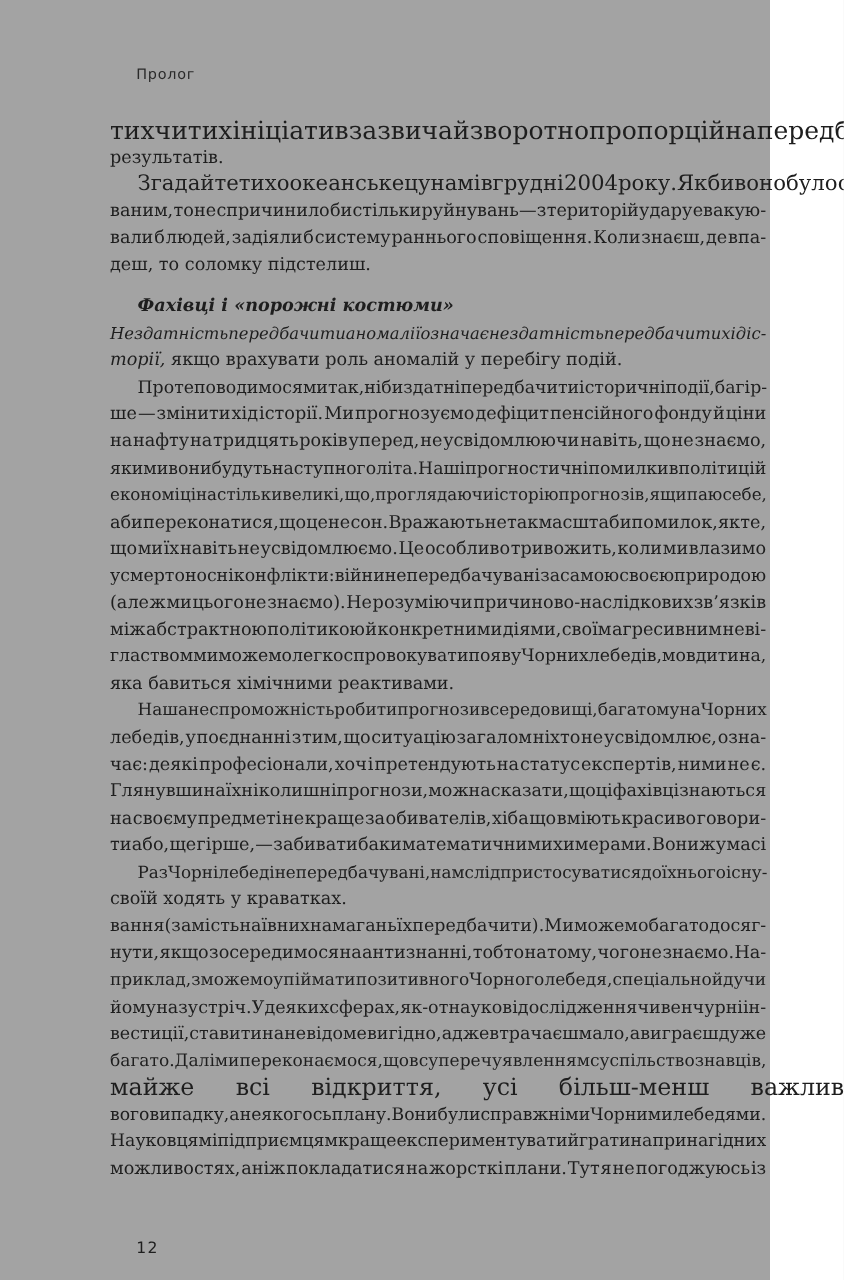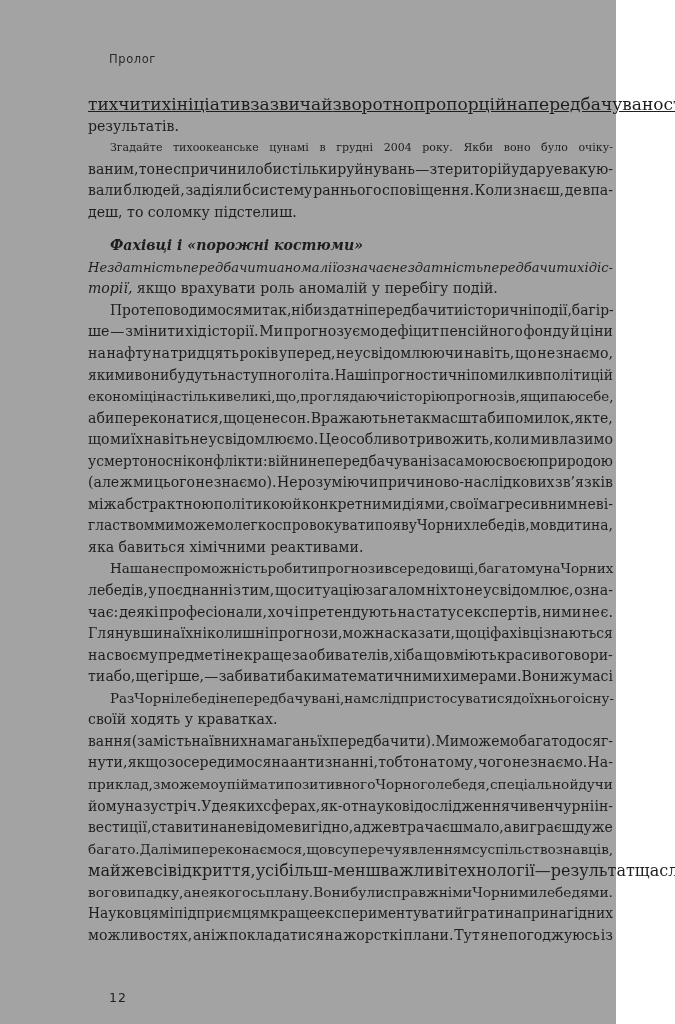--- a/index.html
+++ b/index.html
@@ -33,33 +33,33 @@
   .line.just { display: flex; justify-content: space-between; }
 </style>
 </head>
 <body>
 
 <div class="page">
   <div class="running-head">Пролог</div>
 
   <div class="text-block">
     <div id="block-a">
-        <div class="line just" style="font-size: 17px; text-decoration: underline;">
+        <div class="line just" style="font-size: 20px;">
           <span>тих</span>
           <span>чи</span>
           <span>тих</span>
           <span>ініціатив</span>
           <span>зазвичай</span>
           <span>зворотно</span>
           <span>пропорційна</span>
           <span>передбачуваності</span>
           <span>їхніх</span>
         </div>
         <div class="line last"><span>результатів.</span></div>
-        <div class="line indent just" style="font-size: 11px; justify-content: space-between;">
+        <div class="line indent just" style="font-size: 17px; justify-content: space-between;">
           <span>Згадайте</span>
           <span>тихоокеанське</span>
           <span>цунамі</span>
           <span>в</span>
           <span>грудні</span>
           <span>2004</span>
           <span>року.</span>
           <span>Якби</span>
           <span>воно</span>
           <span>було</span>
@@ -409,21 +409,21 @@
         <div class="line just" style="font-size: 13.6326px; align-items: flex-end;">
           <span>багато.</span>
           <span>Далі</span>
           <span>ми</span>
           <span>переконаємося,</span>
           <span>що</span>
           <span>всупереч</span>
           <span>уявленням</span>
           <span>суспільствознавців,</span>
         </div>
-        <div class="line just" style="font-size: 16px;">
+        <div class="line just" style="font-size: 19px; gap: 33px;">
           <span>майже</span>
           <span>всі</span>
           <span>відкриття,</span>
           <span>усі</span>
           <span>більш-менш</span>
           <span>важливі</span>
           <span>технології</span>
           <span>—</span>
           <span>результат</span>
           <span>щасли-</span>

